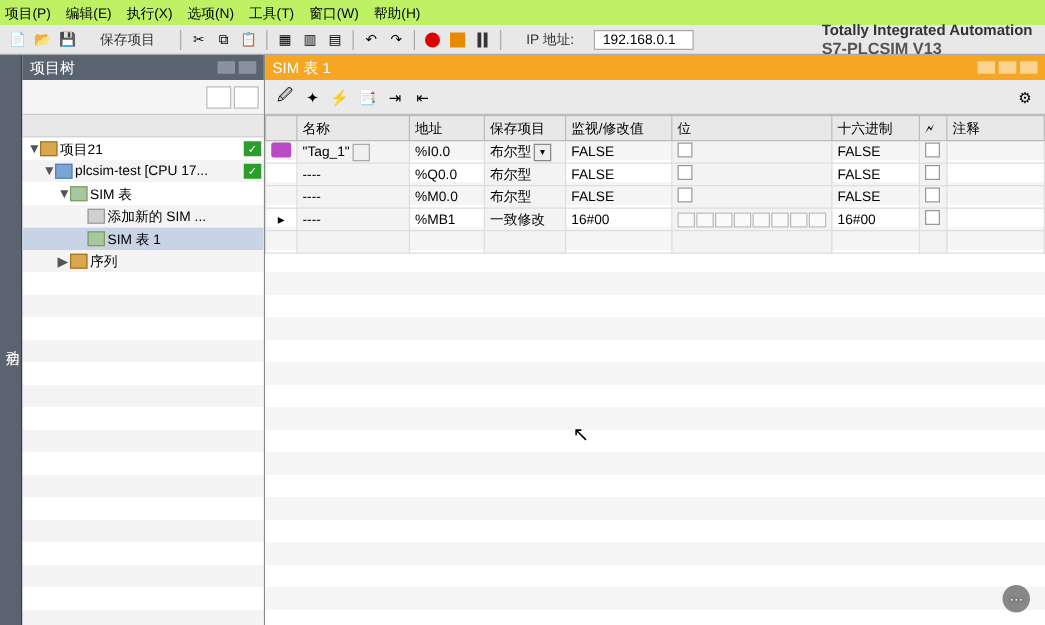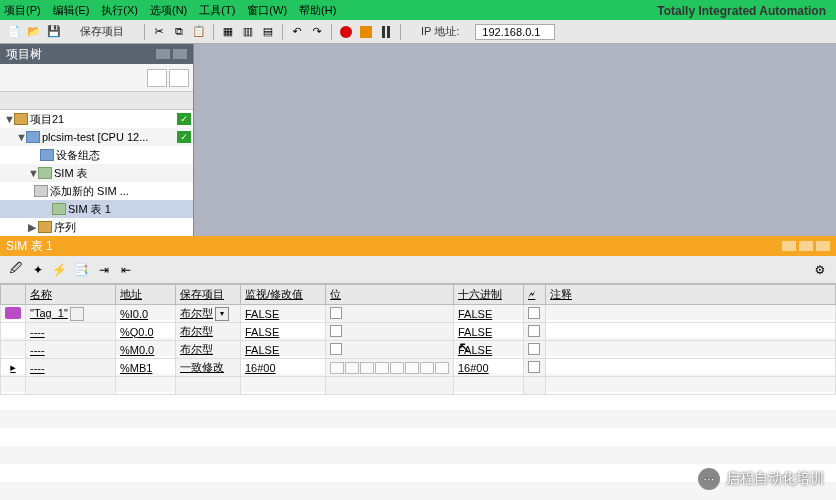--- a/index.html
+++ b/index.html
@@ -1,31 +1,31 @@
 <!DOCTYPE html>
 <html><head>
   <meta charset="utf-8">
   <style>
     * { margin:0; padding:0; box-sizing:border-box; font-family:"Microsoft YaHei",Arial,sans-serif; }
     body { width:836px; height:500px; background:#b0b4c0; overflow:hidden; position:relative; }
-    .menubar { height:20px; background:#22c55e; display:flex; align-items:center; font-size:11px; padding:0 4px; }
+    .menubar { height:20px; background:#bef264; display:flex; align-items:center; font-size:11px; padding:0 4px; }
     .menubar span { margin-right:12px; cursor:pointer; }
-    .branding { position:absolute; right:10px; top:4px; text-align:left; }
+    .branding { position:absolute; right:10px; top:17px; text-align:left; }
     .brand1 { font-size:12px; font-weight:bold; color:#333; }
     .brand2 { font-size:13px; font-weight:bold; color:#555; }
     .toolbar { height:24px; background:#e8e8e8; display:flex; align-items:center; padding:0 4px; border-bottom:1px solid #aaa; font-size:11px; }
     .tb-btn { width:18px; height:18px; margin:0 1px; display:flex; align-items:center; justify-content:center; cursor:pointer;}
     .tb-sep { width:1px; height:16px; background:#aaa; margin:0 4px; }
     .tb-text { margin:0 16px; color:#333; font-size:11px; }
     .ip-box { background:#fff; border:1px solid #aaa; padding:1px 6px; font-size:11px; min-width:80px;}
     .rec-circle { width:12px; height:12px; border-radius:50%; background:#d00; }
     .orange-sq { width:12px; height:12px; background:#e68a00; }
     .pause-bars { display:flex; gap:2px; }
     .pause-bars div { width:3px; height:12px; background:#333; }
-    .content { display:flex; height:456px;flex-direction:column; }
+    .content { display:flex; height:456px; }
     .side-tab { width:18px; background:#5a6370; color:#fff; display:flex; align-items:center; justify-content:center; writing-mode:vertical-rl; font-size:11px; border-right:1px solid #333;}
     .tree-panel { width:194px; background:#e8e8e8; display:flex; flex-direction:column; border-right:1px solid #888;}
     .tree-header { height:20px; background:#5a6370; color:#fff; display:flex; align-items:center; padding:0 6px; font-size:12px;}
     .tree-header .ctrls { margin-left:auto; display:flex; gap:3px;}
     .tree-header .ctrls span { width:14px; height:10px; background:#8a92a0; display:block; }
     .tree-tools { height:28px; background:#f5f5f5; border-bottom:1px solid #ccc; display:flex; justify-content:flex-end; align-items:center; padding:0 4px;}
     .tree-tools .ico { width:20px; height:18px; border:1px solid #bbb; background:#fff; margin-left:2px;}
     .tree-body { flex:1; background:#fff; overflow:hidden;}
     .tree-row { display:flex; align-items:center; height:18px; font-size:11px; padding-left:4px; white-space:nowrap;}
     .tree-row.sel { background:#c8d4e6; }
@@ -37,21 +37,21 @@
     .add-ico { background:#d0d0d0; border:1px solid #999; }
     .check-badge { width:14px; height:12px; background:#2a9d2a; color:#fff; font-size:9px; line-height:12px; text-align:center; position:absolute; right:2px;}
     .tree-row { position:relative;}
     .main-panel { flex:1; display:flex; flex-direction:column; }
     .main-header { height:20px; background:#f6a623; color:#fff; display:flex; align-items:center; padding:0 6px; font-size:12px;}
     .main-header .ctrls { margin-left:auto; display:flex; gap:3px;}
     .main-header .ctrls span { width:14px; height:10px; background:rgba(255,255,255,.5); display:block;}
     .main-tools { height:28px; background:#eaeaea; border-bottom:1px solid #bbb; display:flex; align-items:center; padding:0 6px; gap:2px;}
     .mt-btn { width:20px; height:20px; border:1px solid transparent; display:flex; align-items:center; justify-content:center; font-size:12px;}
     .grid-wrap { flex:1; background:#fff; overflow:hidden; position:relative;}
-    table.grid { width:100%; border-collapse:collapse; font-size:11px;text-decoration:underline; }
+    table.grid { width:100%; border-collapse:collapse; font-size:11px; }
     table.grid th { background:#e8e8e8; border:1px solid #bbb; text-align:left; padding:2px 4px; font-weight:normal; height:20px;}
     table.grid td { border:1px solid #ddd; padding:1px 4px; height:18px;}
     table.grid td.alt { background:#f3f3f3;}
     .row-icon { width:22px; text-align:center;}
     .tag-badge { display:inline-block; width:16px; height:12px; background:#b94cc4; border-radius:2px;}
     .mini-btn { display:inline-block; width:14px; height:14px; border:1px solid #aaa; background:#f0f0f0; vertical-align:middle; margin-left:2px;}
     .chk { display:inline-block; width:12px; height:12px; border:1px solid #999; background:#fff;}
     .bit-cells { display:flex; gap:1px;}
     .bit-cells .b { width:14px; height:12px; border:1px solid #bbb; background:#fafafa;}
     .dropdown-btn{display:inline-block;width:14px;height:14px;border:1px solid #888;background:#eee;vertical-align:middle;margin-left:2px;font-size:8px;line-height:12px;text-align:center;}
@@ -67,20 +67,21 @@
 <div class="menubar">
   <span>项目(P)</span>
   <span>编辑(E)</span>
   <span>执行(X)</span>
   <span>选项(N)</span>
   <span>工具(T)</span>
   <span>窗口(W)</span>
   <span>帮助(H)</span>
   <div class="branding">
     <div class="brand1">Totally Integrated Automation</div>
+    <div class="brand2">S7-PLCSIM V13</div>
   </div>
 </div>
 
 <div class="toolbar">
   <div class="tb-btn">📄</div>
   <div class="tb-btn">📂</div>
   <div class="tb-btn">💾</div>
   <span class="tb-text">保存项目</span>
   <div class="tb-sep"></div>
   <div class="tb-btn">✂</div>
@@ -130,33 +131,29 @@
     <div class="tree-body">
       <div class="tree-row">
         <span class="arrow">▼</span>
         <span class="tree-ico folder-ico"></span>
         <span>项目21</span>
         <span class="check-badge">✓</span>
       </div>
       <div class="tree-row" style="padding-left:16px">
         <span class="arrow">▼</span>
         <span class="tree-ico device-ico"></span>
-        <span>plcsim-test [CPU 12...</span>
+        <span>plcsim-test [CPU 17...</span>
         <span class="check-badge">✓</span>
-      </div>
-      <div class="tree-row" style="padding-left:38px">
-        <span class="tree-ico device-ico"></span>
-        <span>设备组态</span>
       </div>
       <div class="tree-row" style="padding-left:28px">
         <span class="arrow">▼</span>
         <span class="tree-ico table-ico"></span>
         <span>SIM 表</span>
       </div>
-      <div class="tree-row" style="padding-left:32px">
+      <div class="tree-row" style="padding-left:50px">
         <span class="tree-ico add-ico"></span>
         <span>添加新的 SIM ...</span>
       </div>
       <div class="tree-row sel" style="padding-left:50px">
         <span class="tree-ico table-ico"></span>
         <span>SIM 表 1</span>
       </div>
       <div class="tree-row" style="padding-left:28px">
         <span class="arrow">▶</span>
         <span class="tree-ico folder-ico"></span>
@@ -266,14 +263,13 @@
         </tr>
       </tbody>
         </table>
     </div>
   </div>
 </div>
 
 <div class="cursor">↖</div>
 <div class="watermark">
   <div class="wico">⋯</div>
-  <span>启程自动化培训</span>
 </div>
 
 </body></html>

